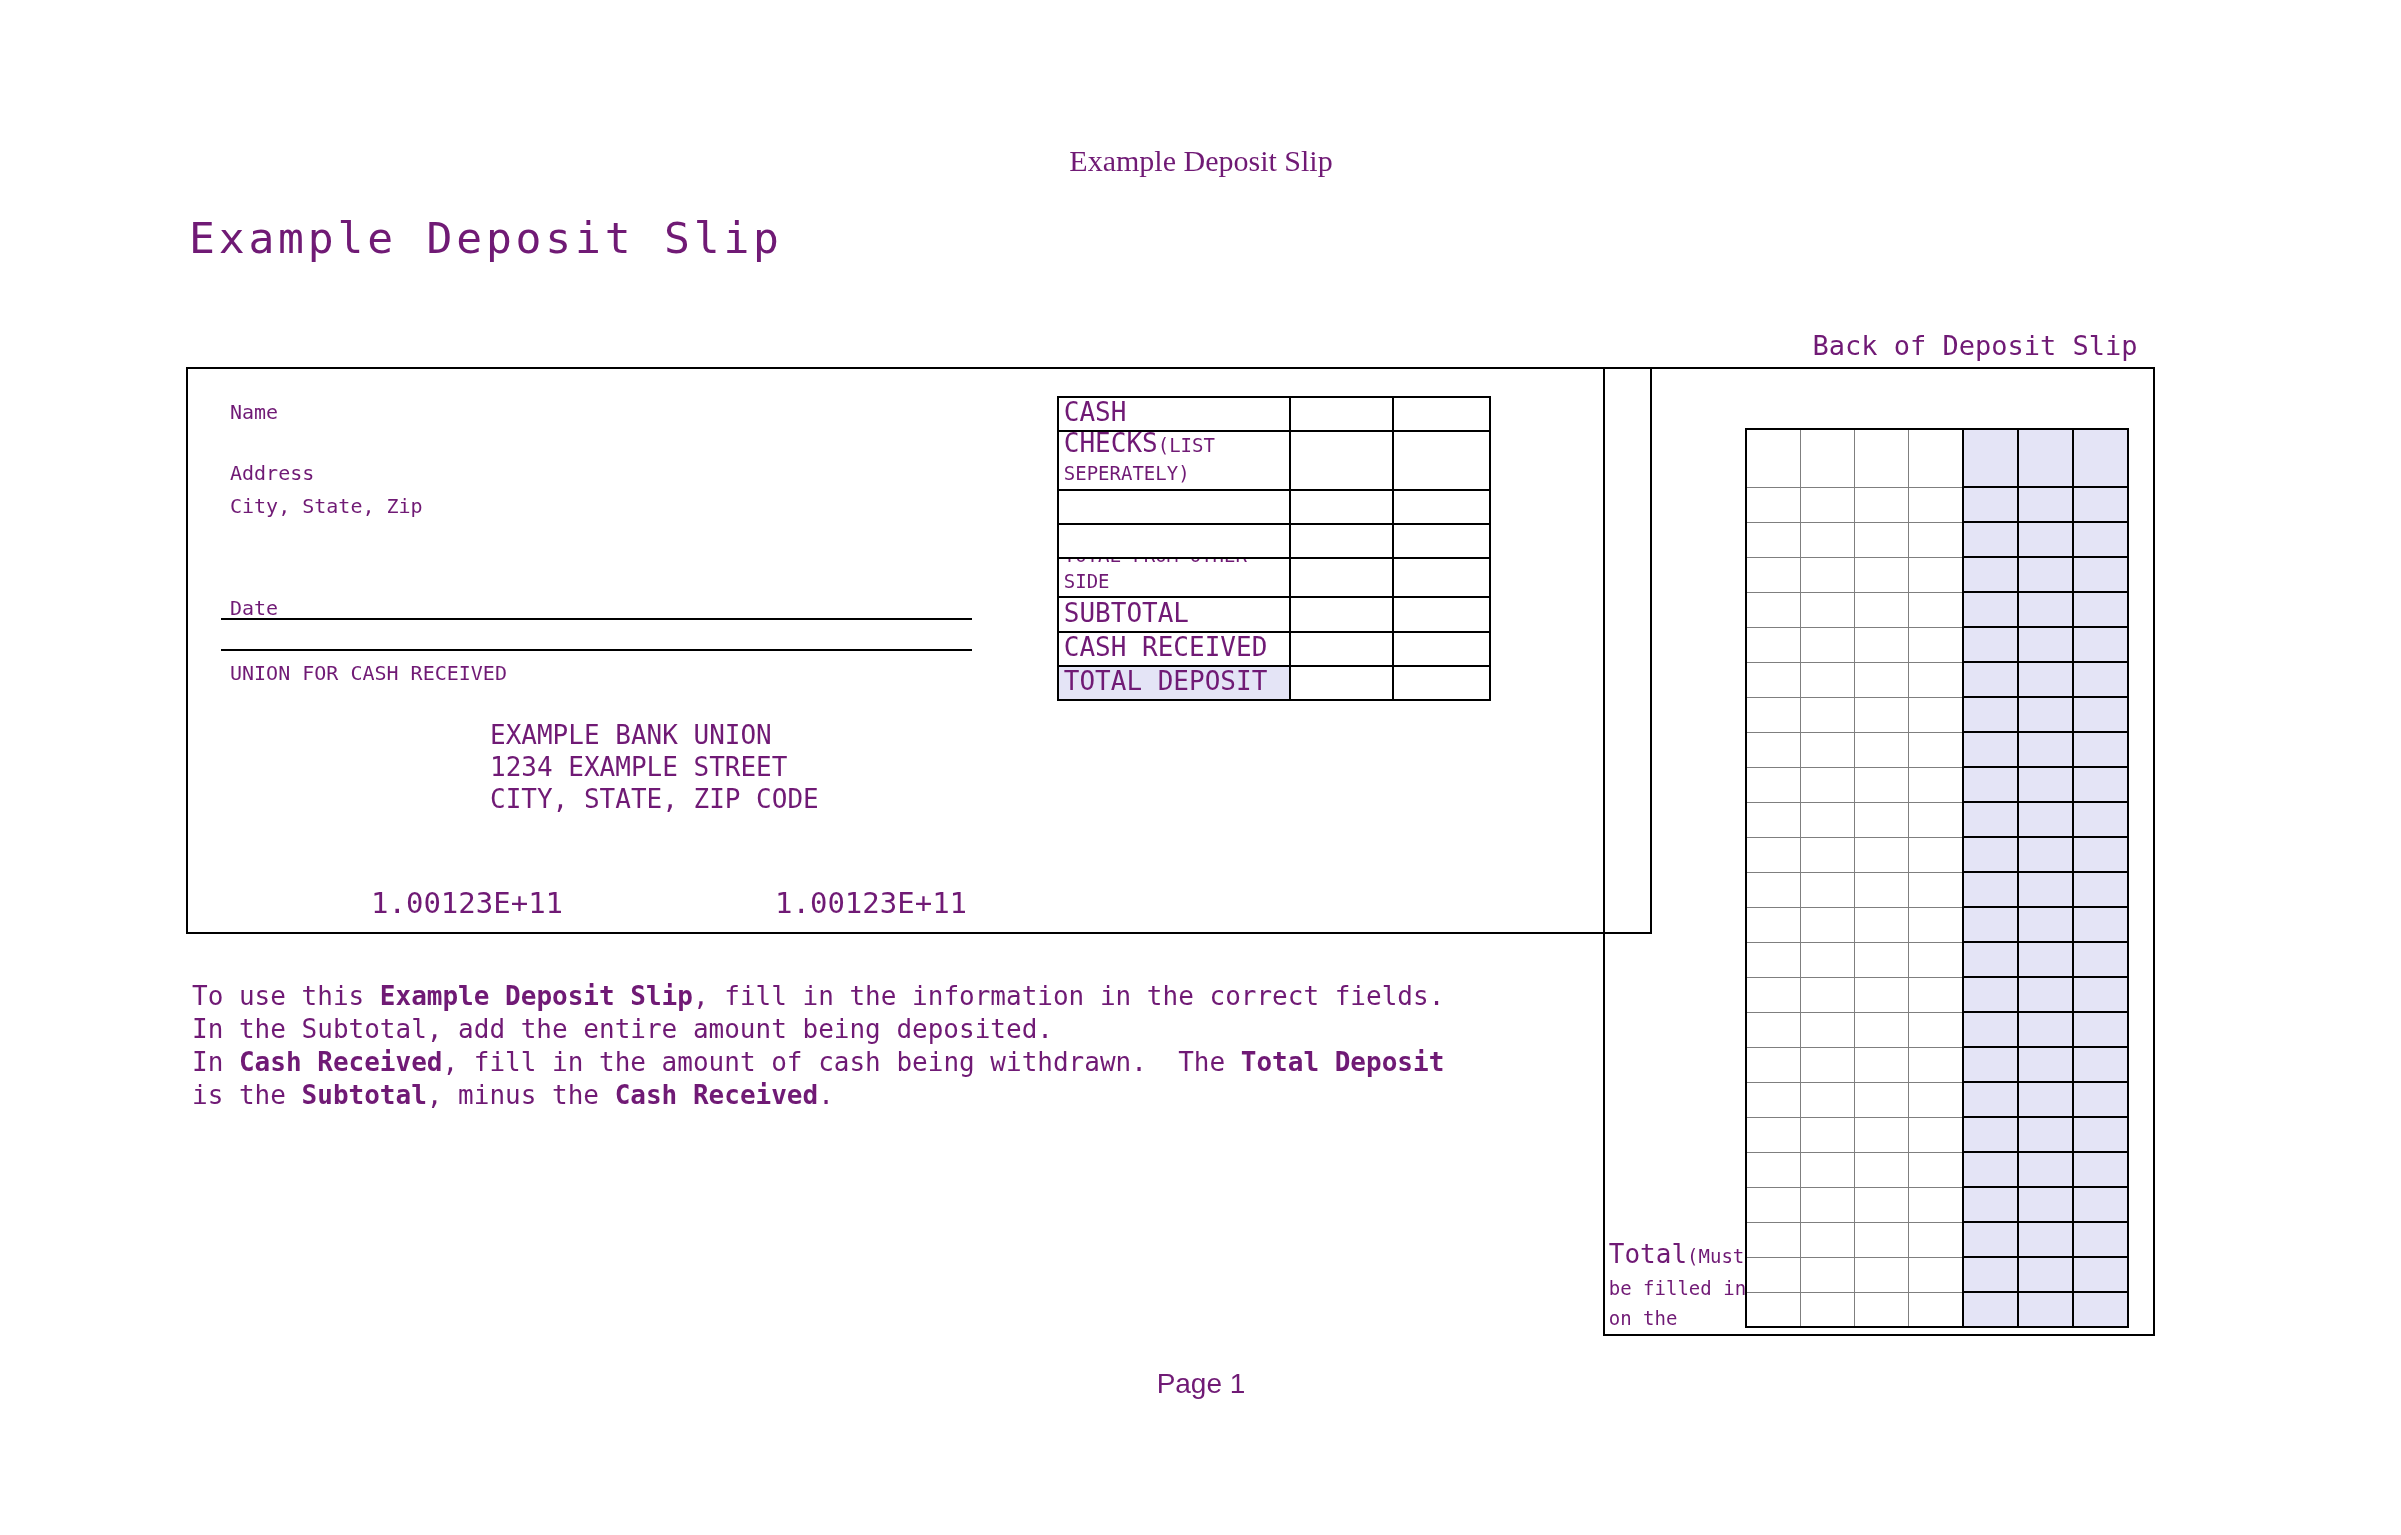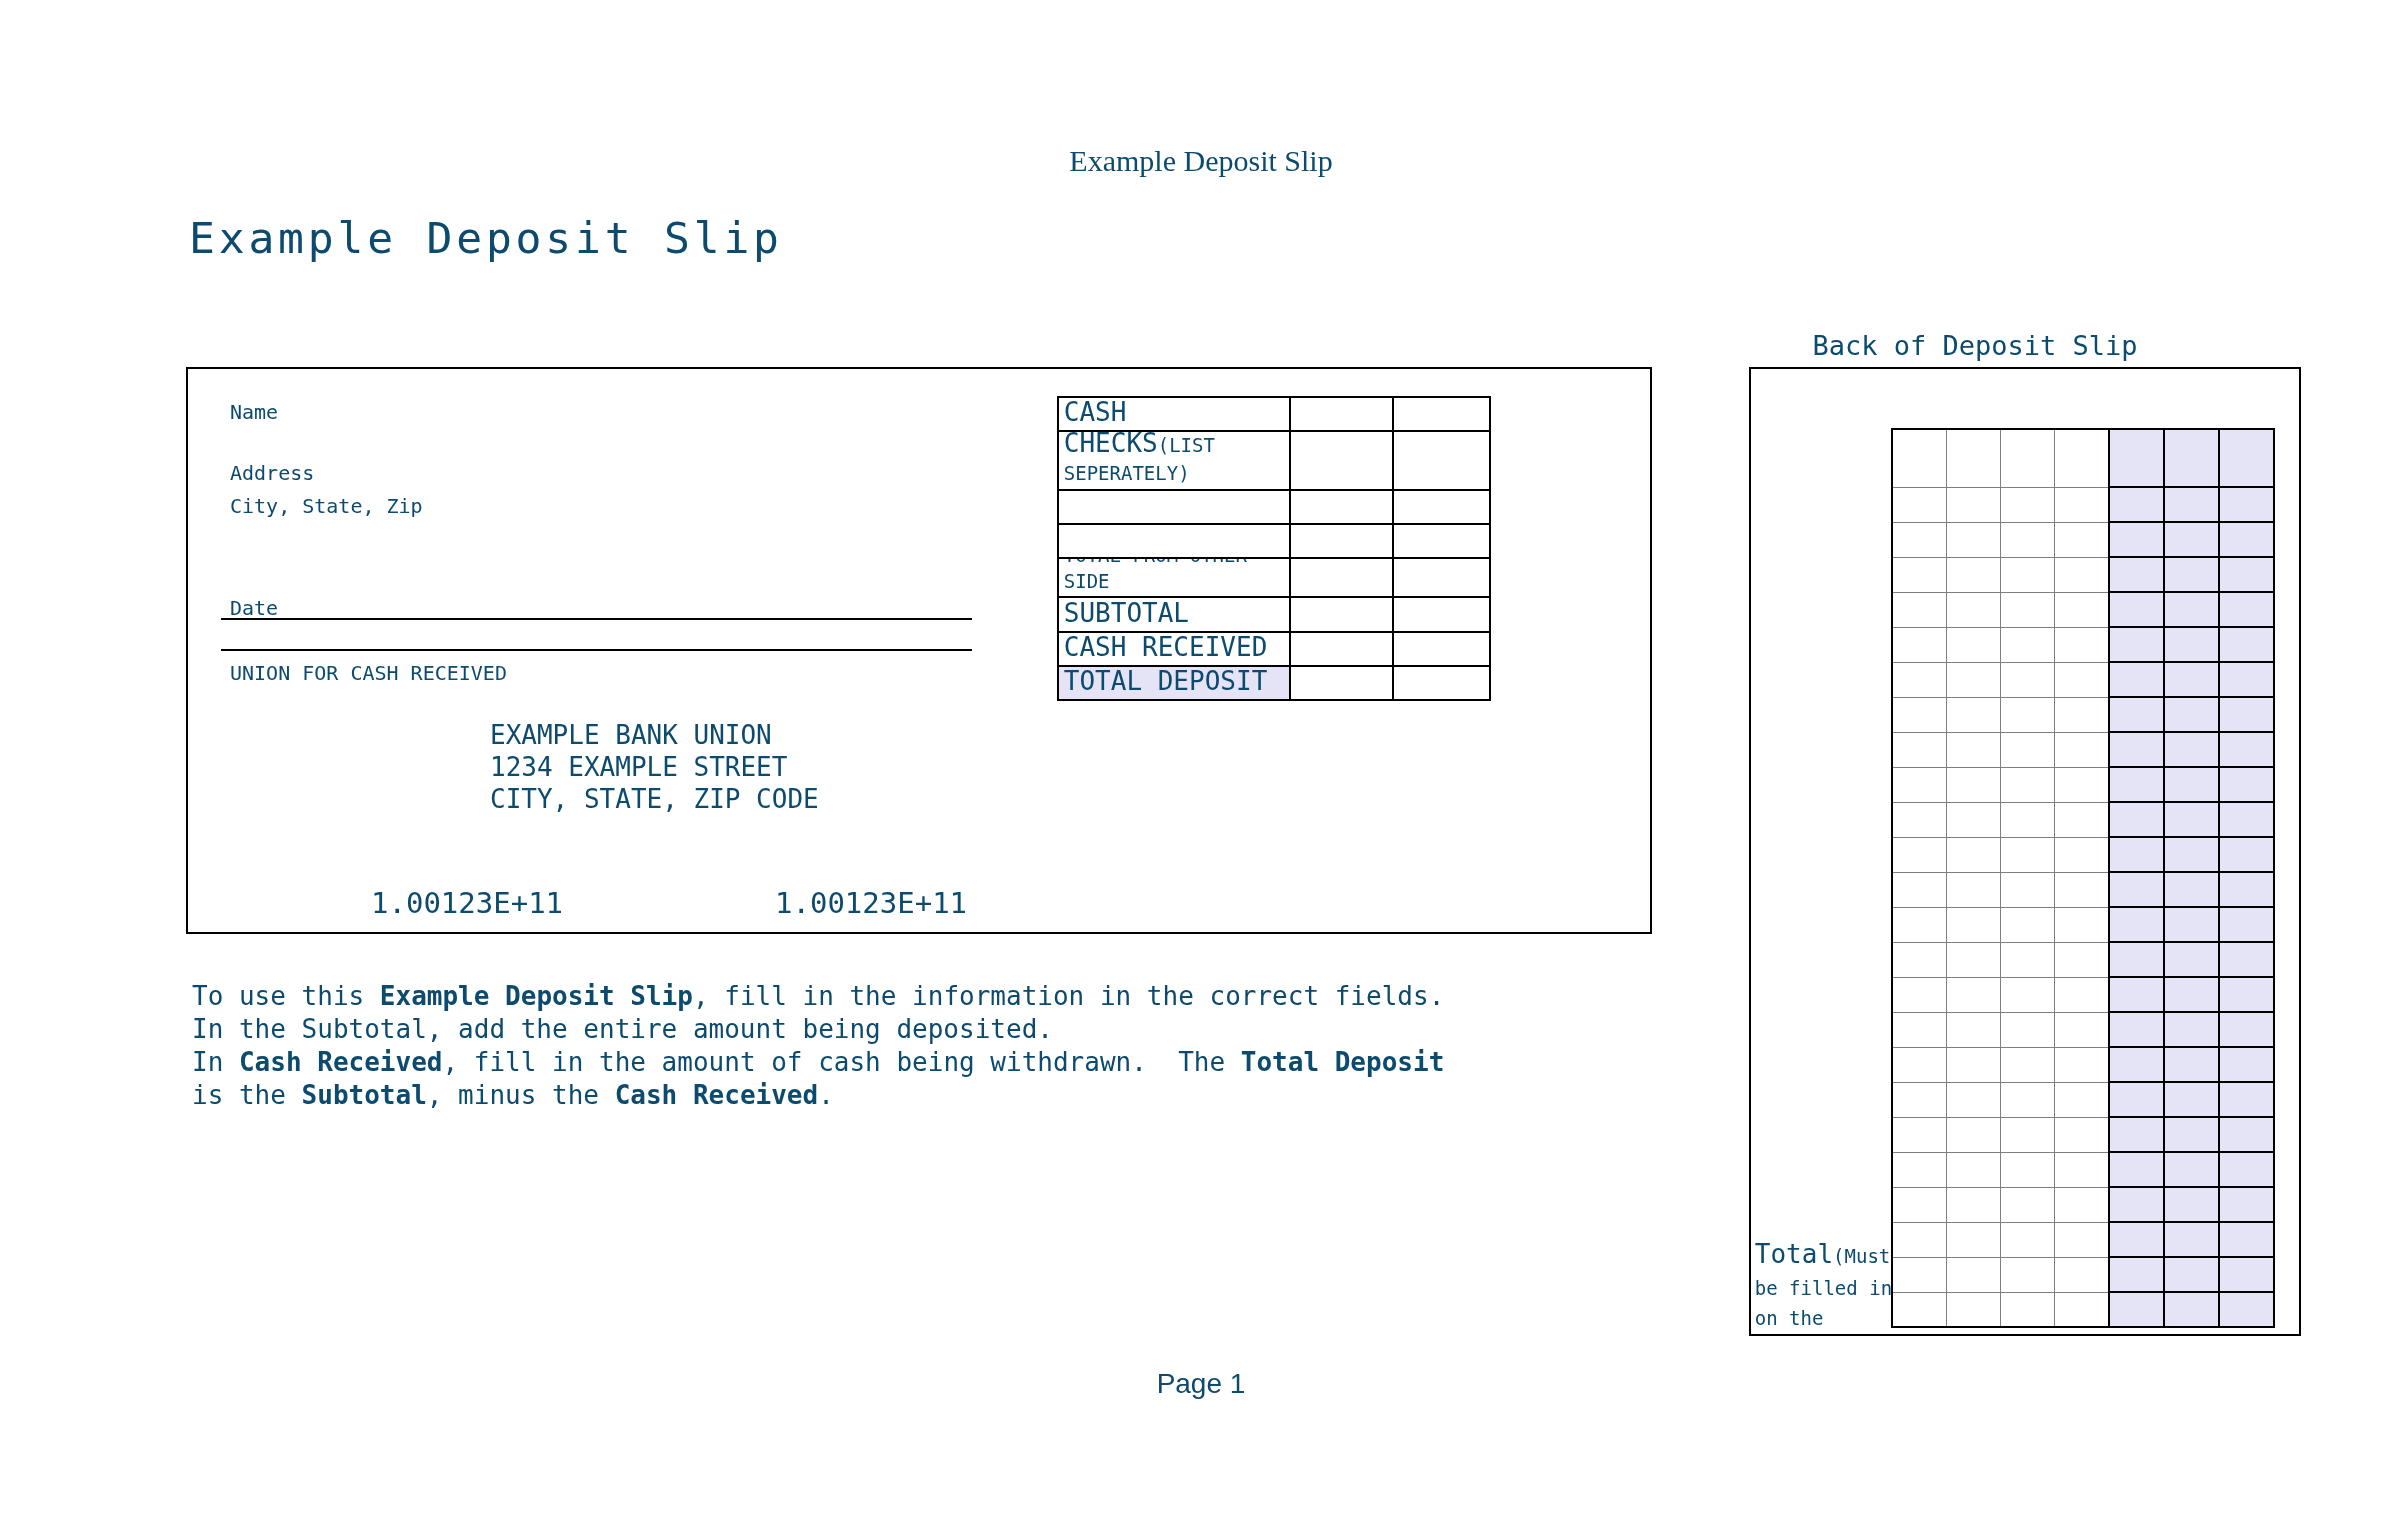--- a/index.html
+++ b/index.html
@@ -1,17 +1,17 @@
 <!DOCTYPE html>
 <html style="--lav: #E4E4F6; --gridgray: #7F7F7F;"><head>
 <meta charset="utf-8">
 <style>
   html,body{margin:0;padding:0;background:#fff;}
   .page{position:relative;width:2402px;height:1535px;background:#ffffff;
-        font-family:"DejaVu Sans Mono", monospace;color:#0c4a6e;overflow:hidden;}
+        font-family:"DejaVu Sans Mono", monospace;color:#701a75;overflow:hidden;}
 
   .doc-header{position:absolute;top:144px;left:0;width:2402px;text-align:center;
               font-family:"Liberation Serif", serif;font-size:30px;}
   .main-title{position:absolute;left:189px;top:213px;font-size:43px;letter-spacing:3.8px;
               font-weight:500;margin:0;}
 
   
   .front-box{position:absolute;left:186px;top:367px;width:1466px;height:567px;
              border:2.9px solid #000;box-sizing:border-box;}
   .fld{position:absolute;font-size:20px;line-height:32px;white-space:pre;}
@@ -37,21 +37,21 @@
   .lbl-sm{font-size:19px;margin-top:36px;}
   .hl{background:var(--lav,#E4E4F6);}
 
   
   .instructions{position:absolute;left:192px;top:980px;font-size:26px;line-height:33px;}
   .iline{white-space:pre;}
   .iline .b{font-weight:bold;}
 
   
   .back-title{position:absolute;left:1699px;top:330px;width:552px;text-align:center;font-size:27px;}
-  .back-box{position:absolute;left:1749px;top:367px;width:552px;height:969px;
+  .back-box{position:absolute;left:1603px;top:367px;width:552px;height:969px;
             border:2.9px solid #000;box-sizing:border-box;}
   .back-grid{position:absolute;left:140px;top:59px;border-collapse:collapse;border:2.9px solid #000;}
   .back-grid td{padding:0;}
   .back-grid td.w{border:1.9px solid var(--gridgray,#7F7F7F);background:#fff;}
   .back-grid td.l{border:2.9px solid #000;background:var(--lav,#E4E4F6);}
   .gc{width:53px;height:33px;}
   .gc.tall{height:56px;}
   .total-block{position:absolute;left:3.8px;top:870px;width:144px;line-height:30px;}
   .total-big{font-size:26px;}
   .total-note{font-size:19px;}

